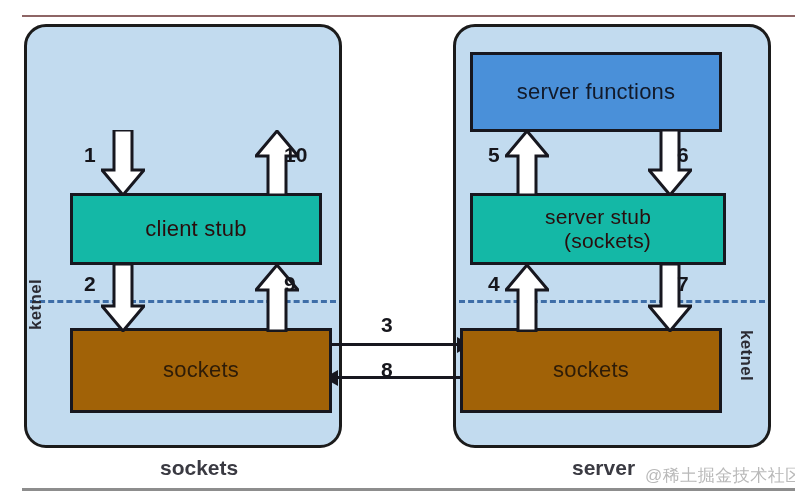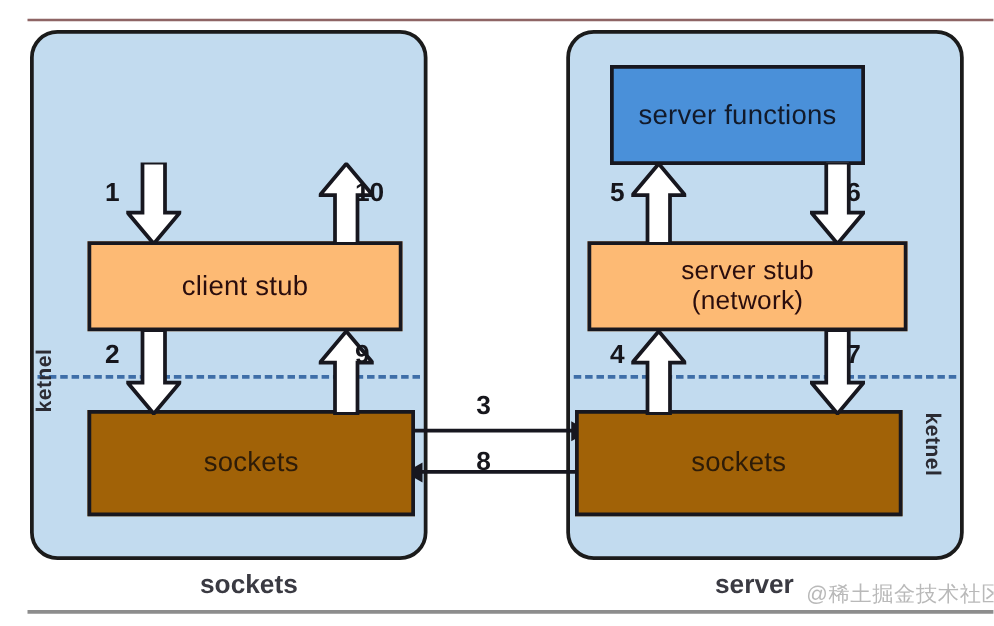--- a/index.html
+++ b/index.html
@@ -59,30 +59,30 @@
     justify-content: center;
     text-align: center;
     line-height: 1.12;
     color: #1d1d28;
     font-size: 22px;
     font-weight: 500;
     letter-spacing: .2px;
     z-index: 3;
   }
   .box.blue   { background: #4a90d9; color: #121a2a; }
-  .box.red    { background: #fdba74; color: #2a0d0d; }
+  .box.red    { background: #14b8a6; color: #2a0d0d; text-align: right; }
   .box.orange { background: #a16207; color: #2e1c08; }
 
   
   #client-functions { left: 70px; top: 52px;  width: 252px; height: 80px; }
   #client-stub      { left: 70px; top: 193px; width: 252px; height: 72px; }
   #client-sockets   { left: 70px; top: 328px; width: 262px; height: 85px; }
 
   
-  #server-functions { left: 470px; top: 52px;  width: 204px; height: 80px; margin-left: 18px; }
+  #server-functions { left: 470px; top: 52px;  width: 252px; height: 80px; }
   #server-stub      { left: 470px; top: 193px; width: 256px; height: 72px; font-size: 21px; }
   #server-sockets   { left: 460px; top: 328px; width: 262px; height: 85px; }
 
   
   .kernel-line {
     position: absolute;
     height: 0;
     border-top: 3px dashed #3e6ea8;
     z-index: 2;
   }
@@ -235,21 +235,21 @@
 
   <div class="kernel-line" id="server-kernel-line"></div>
 
   <div class="kernel-label" id="server-kernel-label">ketnel</div>
 
   <div class="box blue" id="server-functions">server functions</div>
 
   <div class="box red" id="server-stub">
     <span>
       <span>server stub</span><br>
-      <span>(network)</span>
+      <span>(sockets)</span>
     </span>
   </div>
 
   <div class="box orange" id="server-sockets">sockets</div>
 
   <div class="block-arrow" style="left:505px; top:130px;">
     <svg width="44" height="66" viewBox="0 0 44 66">
       <polygon points="22,1 43,26 31,26 31,65 13,65 13,26 1,26" fill="#ffffff" stroke="#17171f" stroke-width="3" stroke-linejoin="miter"></polygon>
     </svg>
   </div>

